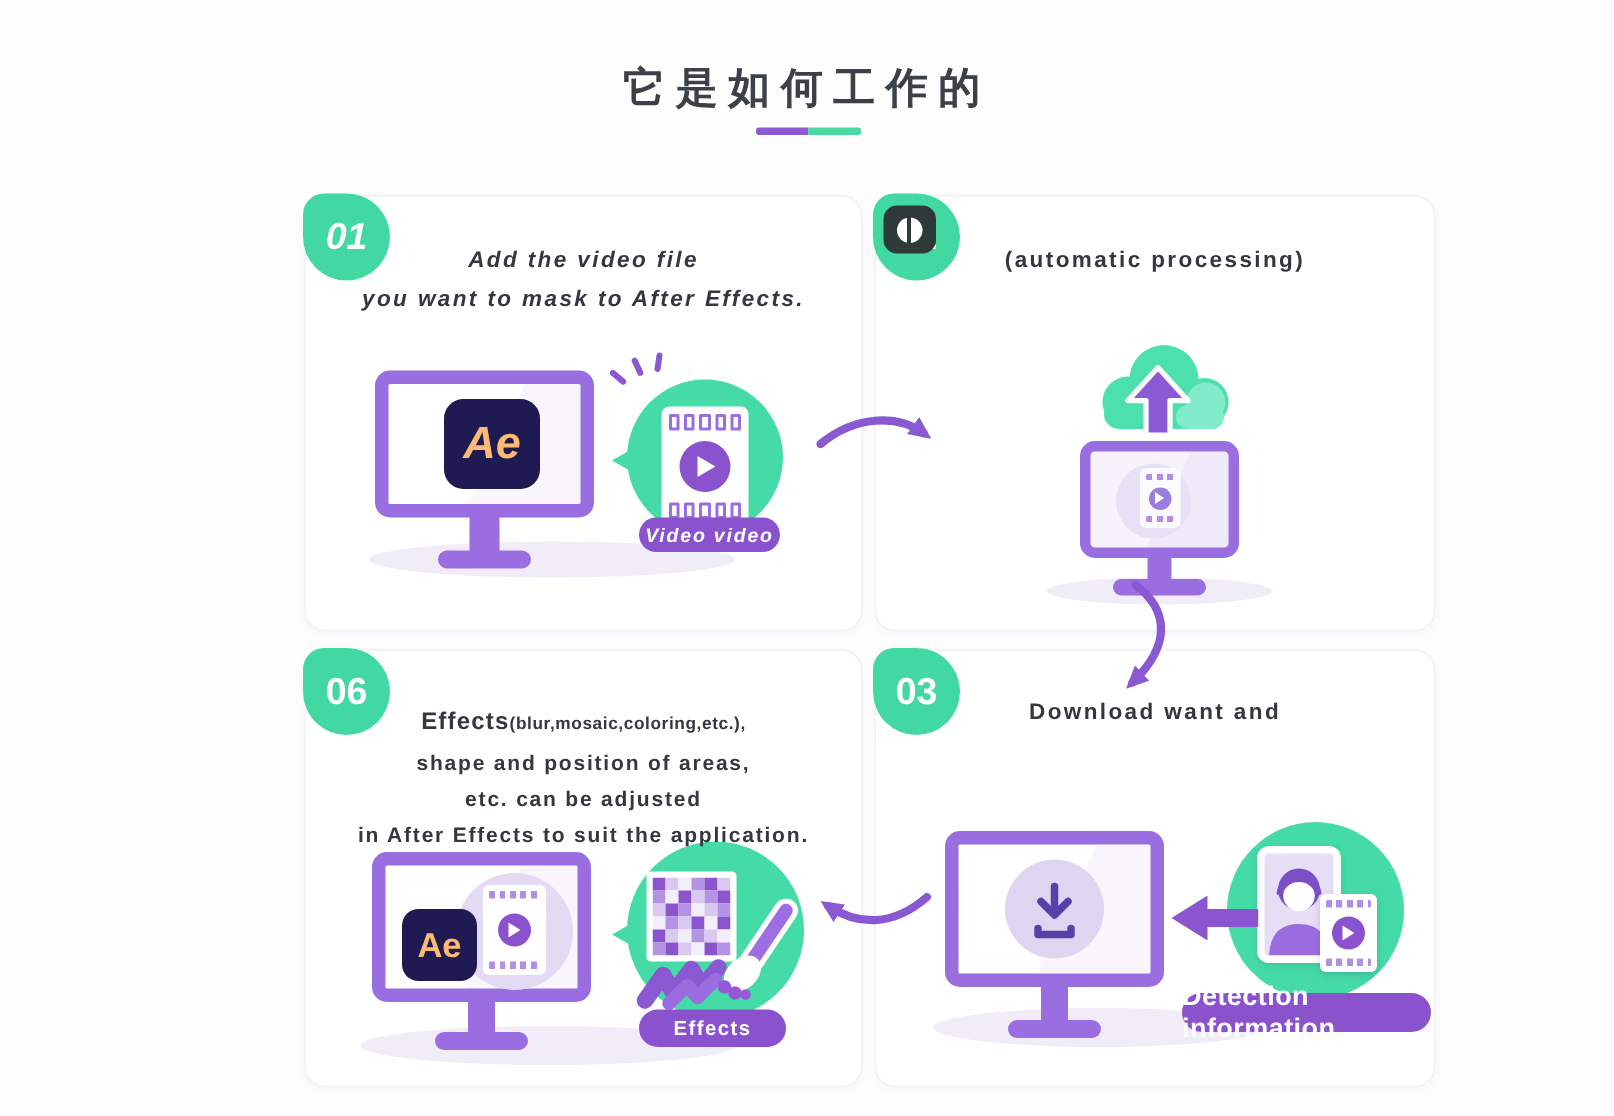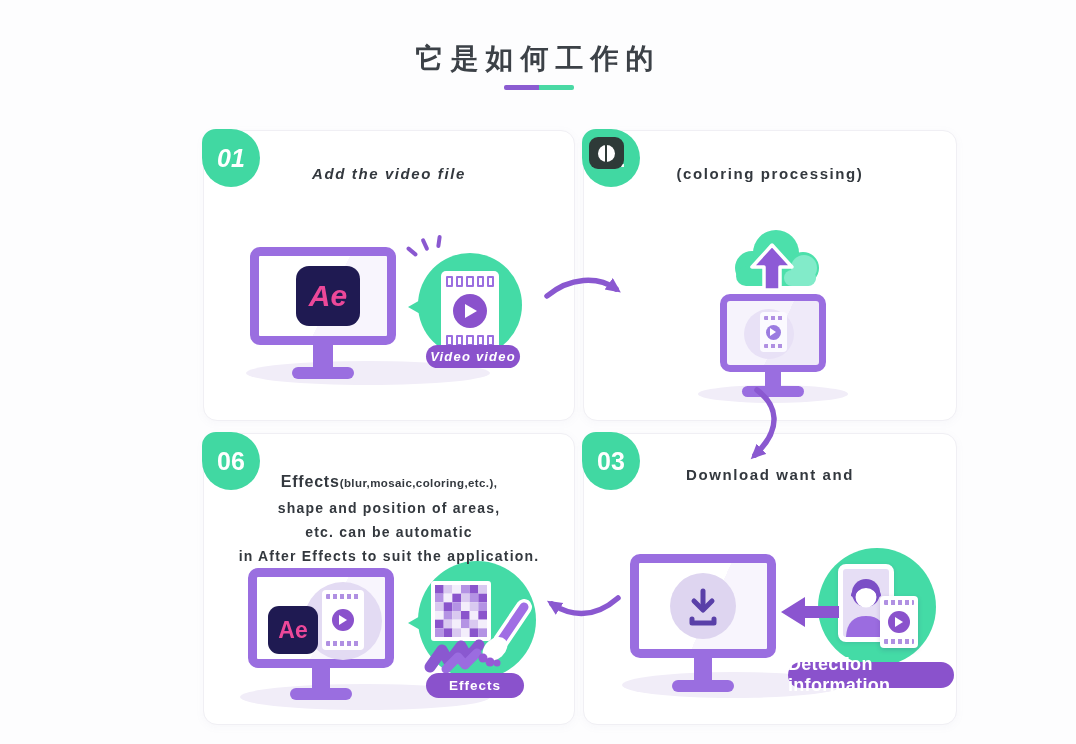--- a/index.html
+++ b/index.html
@@ -46,21 +46,21 @@
   .m1{left:46px;top:116px;width:146px;height:98px;}
   .m2{left:136px;top:163px;width:106px;height:78px;border-width:7px;
       background:linear-gradient(115deg,#f6f3fc 55%,#efeaf9 55%);}
   .m3{left:46px;top:120px;width:146px;height:104px;}
   .m4{left:44px;top:134px;width:146px;height:100px;}
   .stand{position:absolute;background:#9a6ee0;z-index:1;}
   .mbase{position:absolute;background:#9a6ee0;border-radius:6px;z-index:1;}
   .shadow{position:absolute;background:#f1edf8;border-radius:50%;z-index:0;}
 
   .ae-box{position:absolute;background:#1f1a52;border-radius:13px;display:flex;align-items:center;
-    justify-content:center;color:#ec4899;font-weight:bold;z-index:2;}
+    justify-content:center;color:#fdba74;font-weight:bold;z-index:2;}
   .ae1{left:92px;top:135px;width:64px;height:60px;font-size:30px;}
   .ae4{left:64px;top:172px;width:50px;height:48px;font-size:23px;border-radius:11px;}
 
   
   .bubble{position:absolute;background:#44dba6;border-radius:50%;z-index:1;}
   .bubble .tail{position:absolute;left:-10px;top:46px;width:0;height:0;
     border-top:8px solid transparent;border-bottom:8px solid transparent;
     border-right:14px solid #44dba6;}
   .b1{left:214px;top:122px;width:104px;height:104px;}
   .b4{left:214px;top:127px;width:118px;height:118px;}
@@ -132,20 +132,21 @@
     <span class="u1"></span>
     <span class="u2"></span>
   </div>
 
   <div class="card card1">
     <div class="badge">
       <span>01</span>
     </div>
     <div class="heading">
       <div>Add the video file</div>
+      <div>you want to mask to After Effects.</div>
     </div>
     <div class="shadow" style="left:42px;top:230px;width:244px;height:24px;"></div>
     <div class="monitor m1"></div>
     <div class="ae-box ae1">
       <span>Ae</span>
     </div>
     <div class="stand" style="left:109px;top:212px;width:20px;height:26px;"></div>
     <div class="mbase" style="left:88px;top:236px;width:62px;height:12px;"></div>
     <div class="sparkles">
         <i class="sp1"></i>
@@ -180,21 +181,21 @@
   </div>
 
   <div class="card card2">
     <div class="badge">
       <span>02</span>
       <span class="badge-overlay">
           <span class="split-dot"></span>
         </span>
     </div>
     <div class="heading">
-      <div>(coloring processing)</div>
+      <div>(automatic processing)</div>
     </div>
     <svg class="inner-svg" style="left:142px;top:95px;" width="96" height="62">
       <circle cx="26" cy="42" r="17" fill="#4ce0ab"></circle>
       <circle cx="50" cy="27" r="23" fill="#4ce0ab"></circle>
       <circle cx="77" cy="42" r="16" fill="#4ce0ab"></circle>
       <rect x="10" y="40" width="80" height="20" rx="10" fill="#4ce0ab"></rect>
       <circle cx="78" cy="42" r="13" fill="#82ebc9"></circle>
       <rect x="58" y="44" width="32" height="16" rx="8" fill="#82ebc9"></rect>
     </svg>
     <svg class="inner-svg" style="left:160px;top:112px;z-index:3;" width="56" height="50">
@@ -263,21 +264,21 @@
 
   <div class="card card4">
     <div class="badge">
       <span>06</span>
     </div>
     <div class="heading">
       <div>
         <span class="big">Effects</span><span class="small">(blur,mosaic,coloring,etc.),</span>
       </div>
       <div>shape and position of areas,</div>
-      <div>etc. can be automatic</div>
+      <div>etc. can be adjusted</div>
       <div>in After Effects to suit the application.</div>
     </div>
     <div class="shadow" style="left:36px;top:250px;width:250px;height:26px;"></div>
     <div class="monitor m4"></div>
     <div class="screen-circle sc4"></div>
     <div class="film-sm f4">
       <div class="dashes"></div>
       <div class="film-mid">
           <div class="play-circle pc-med">
             <span class="play play-med"></span>

